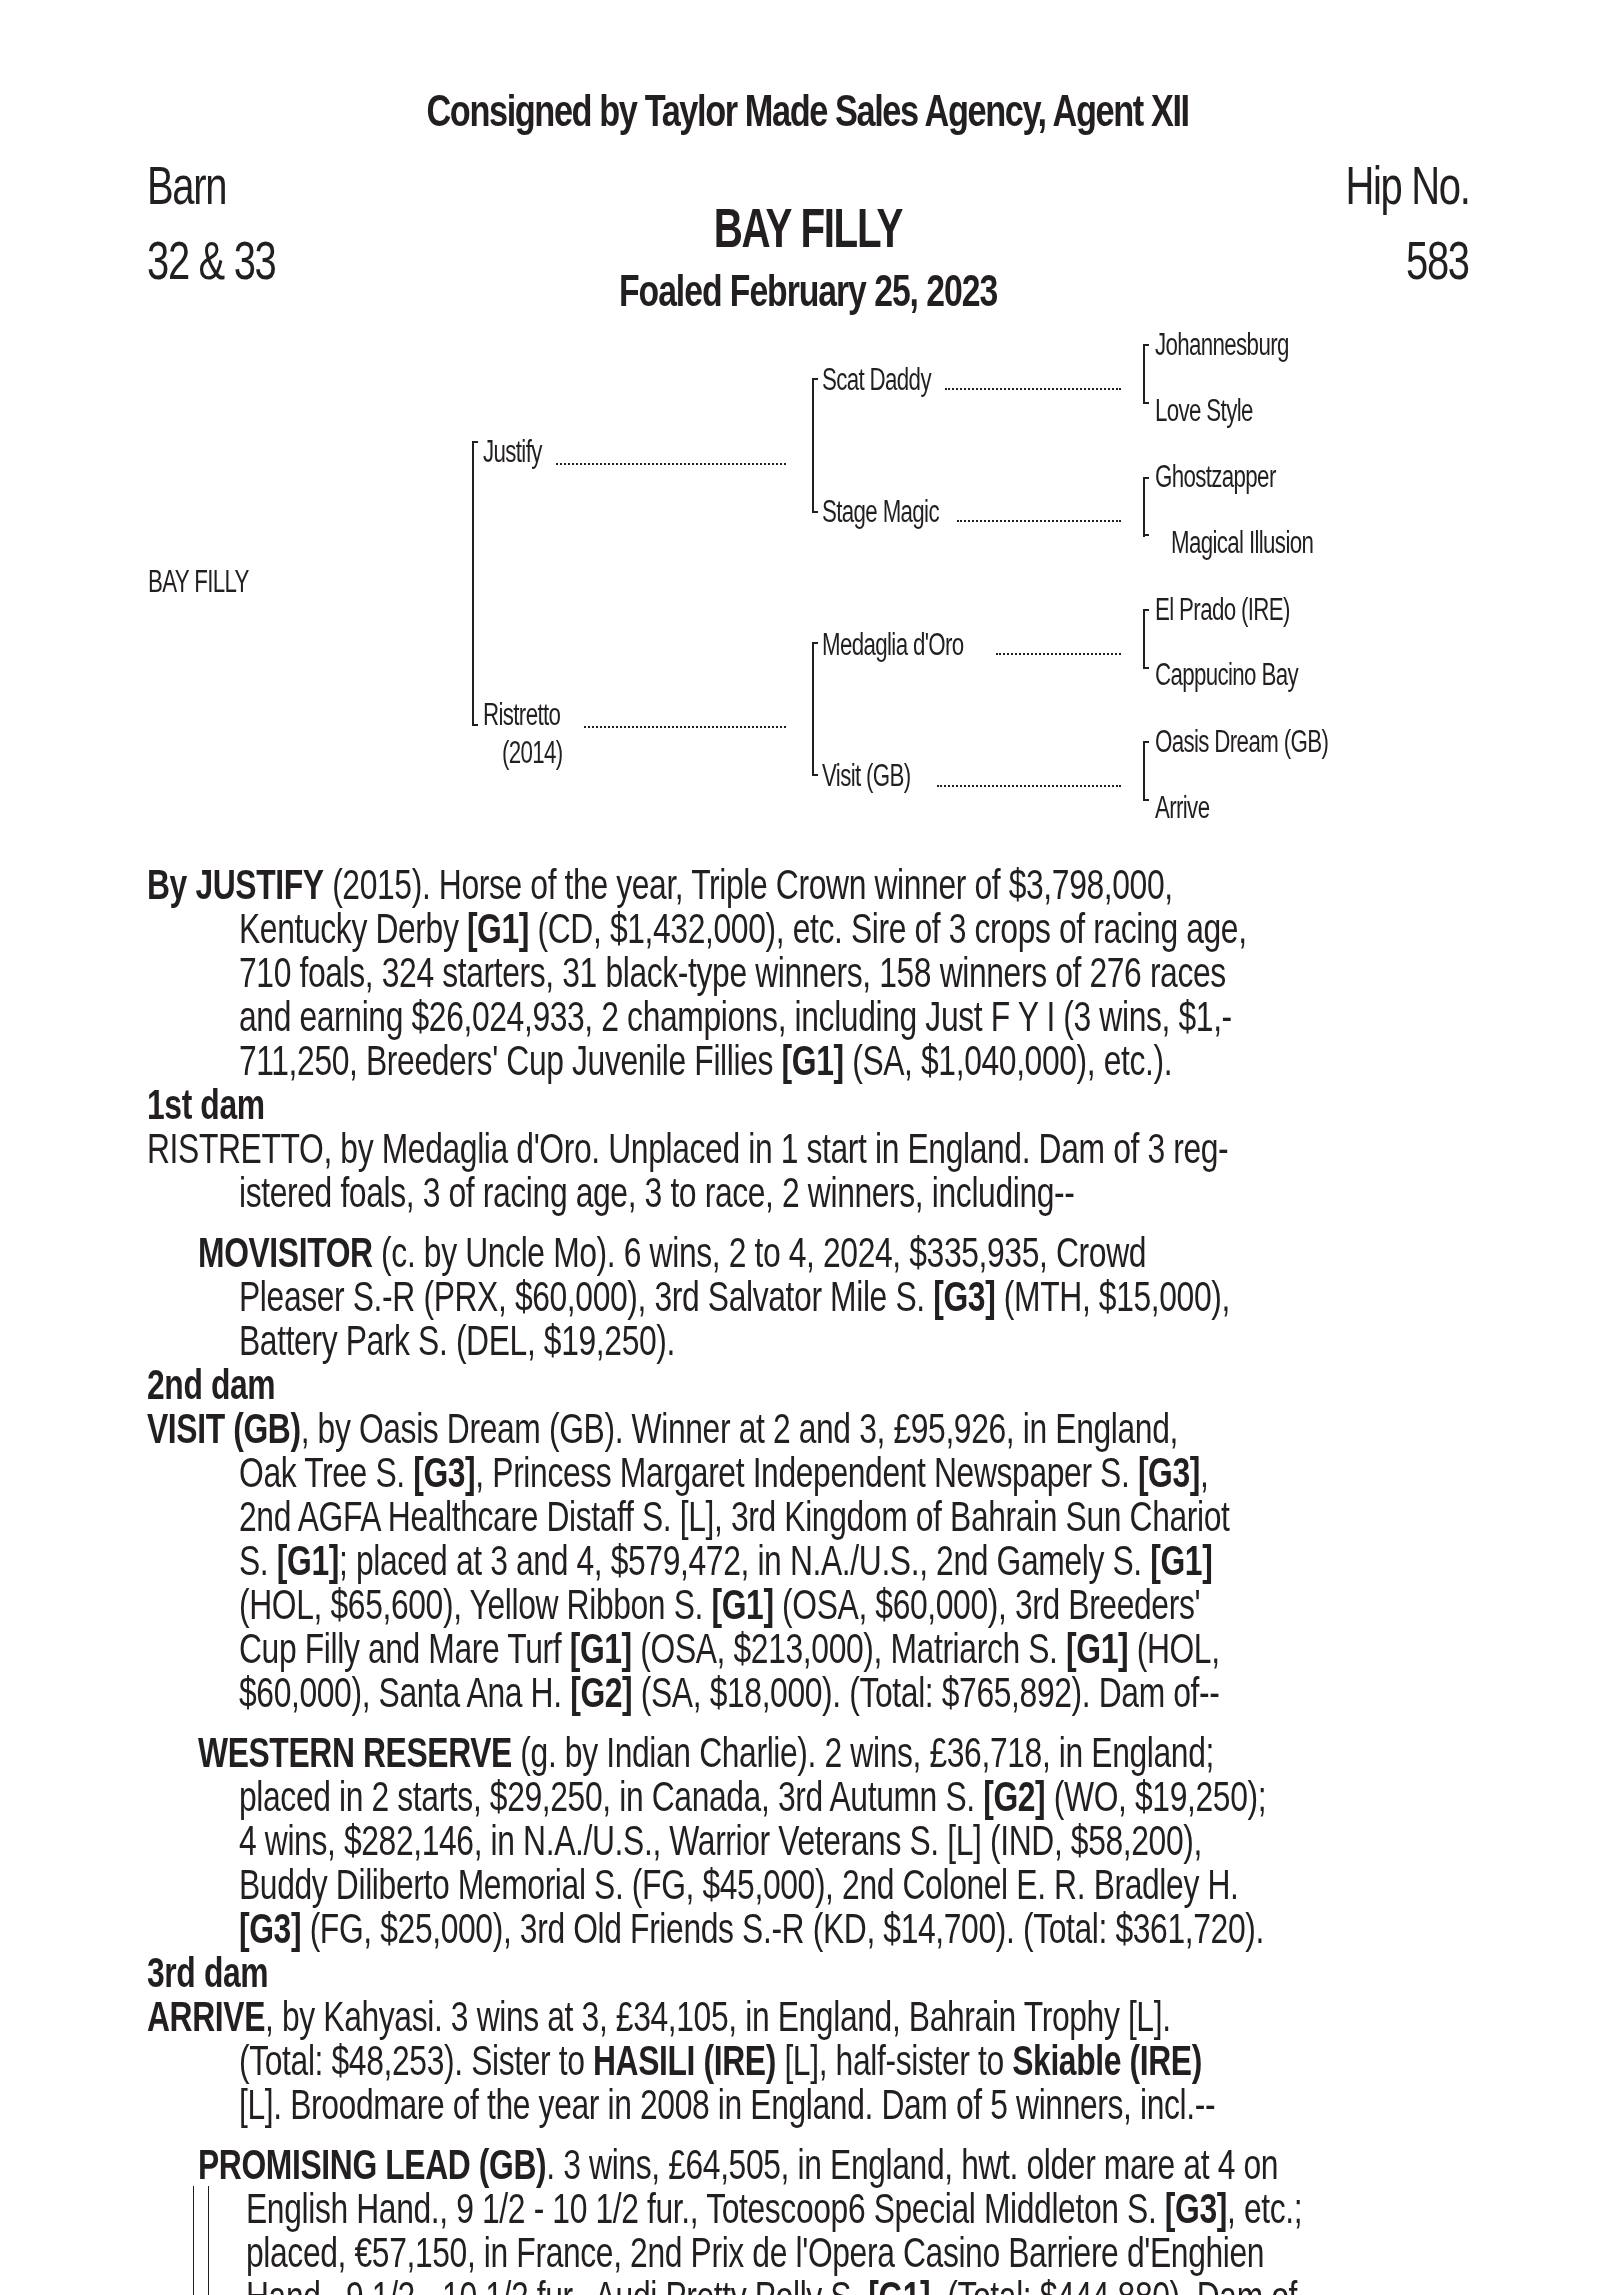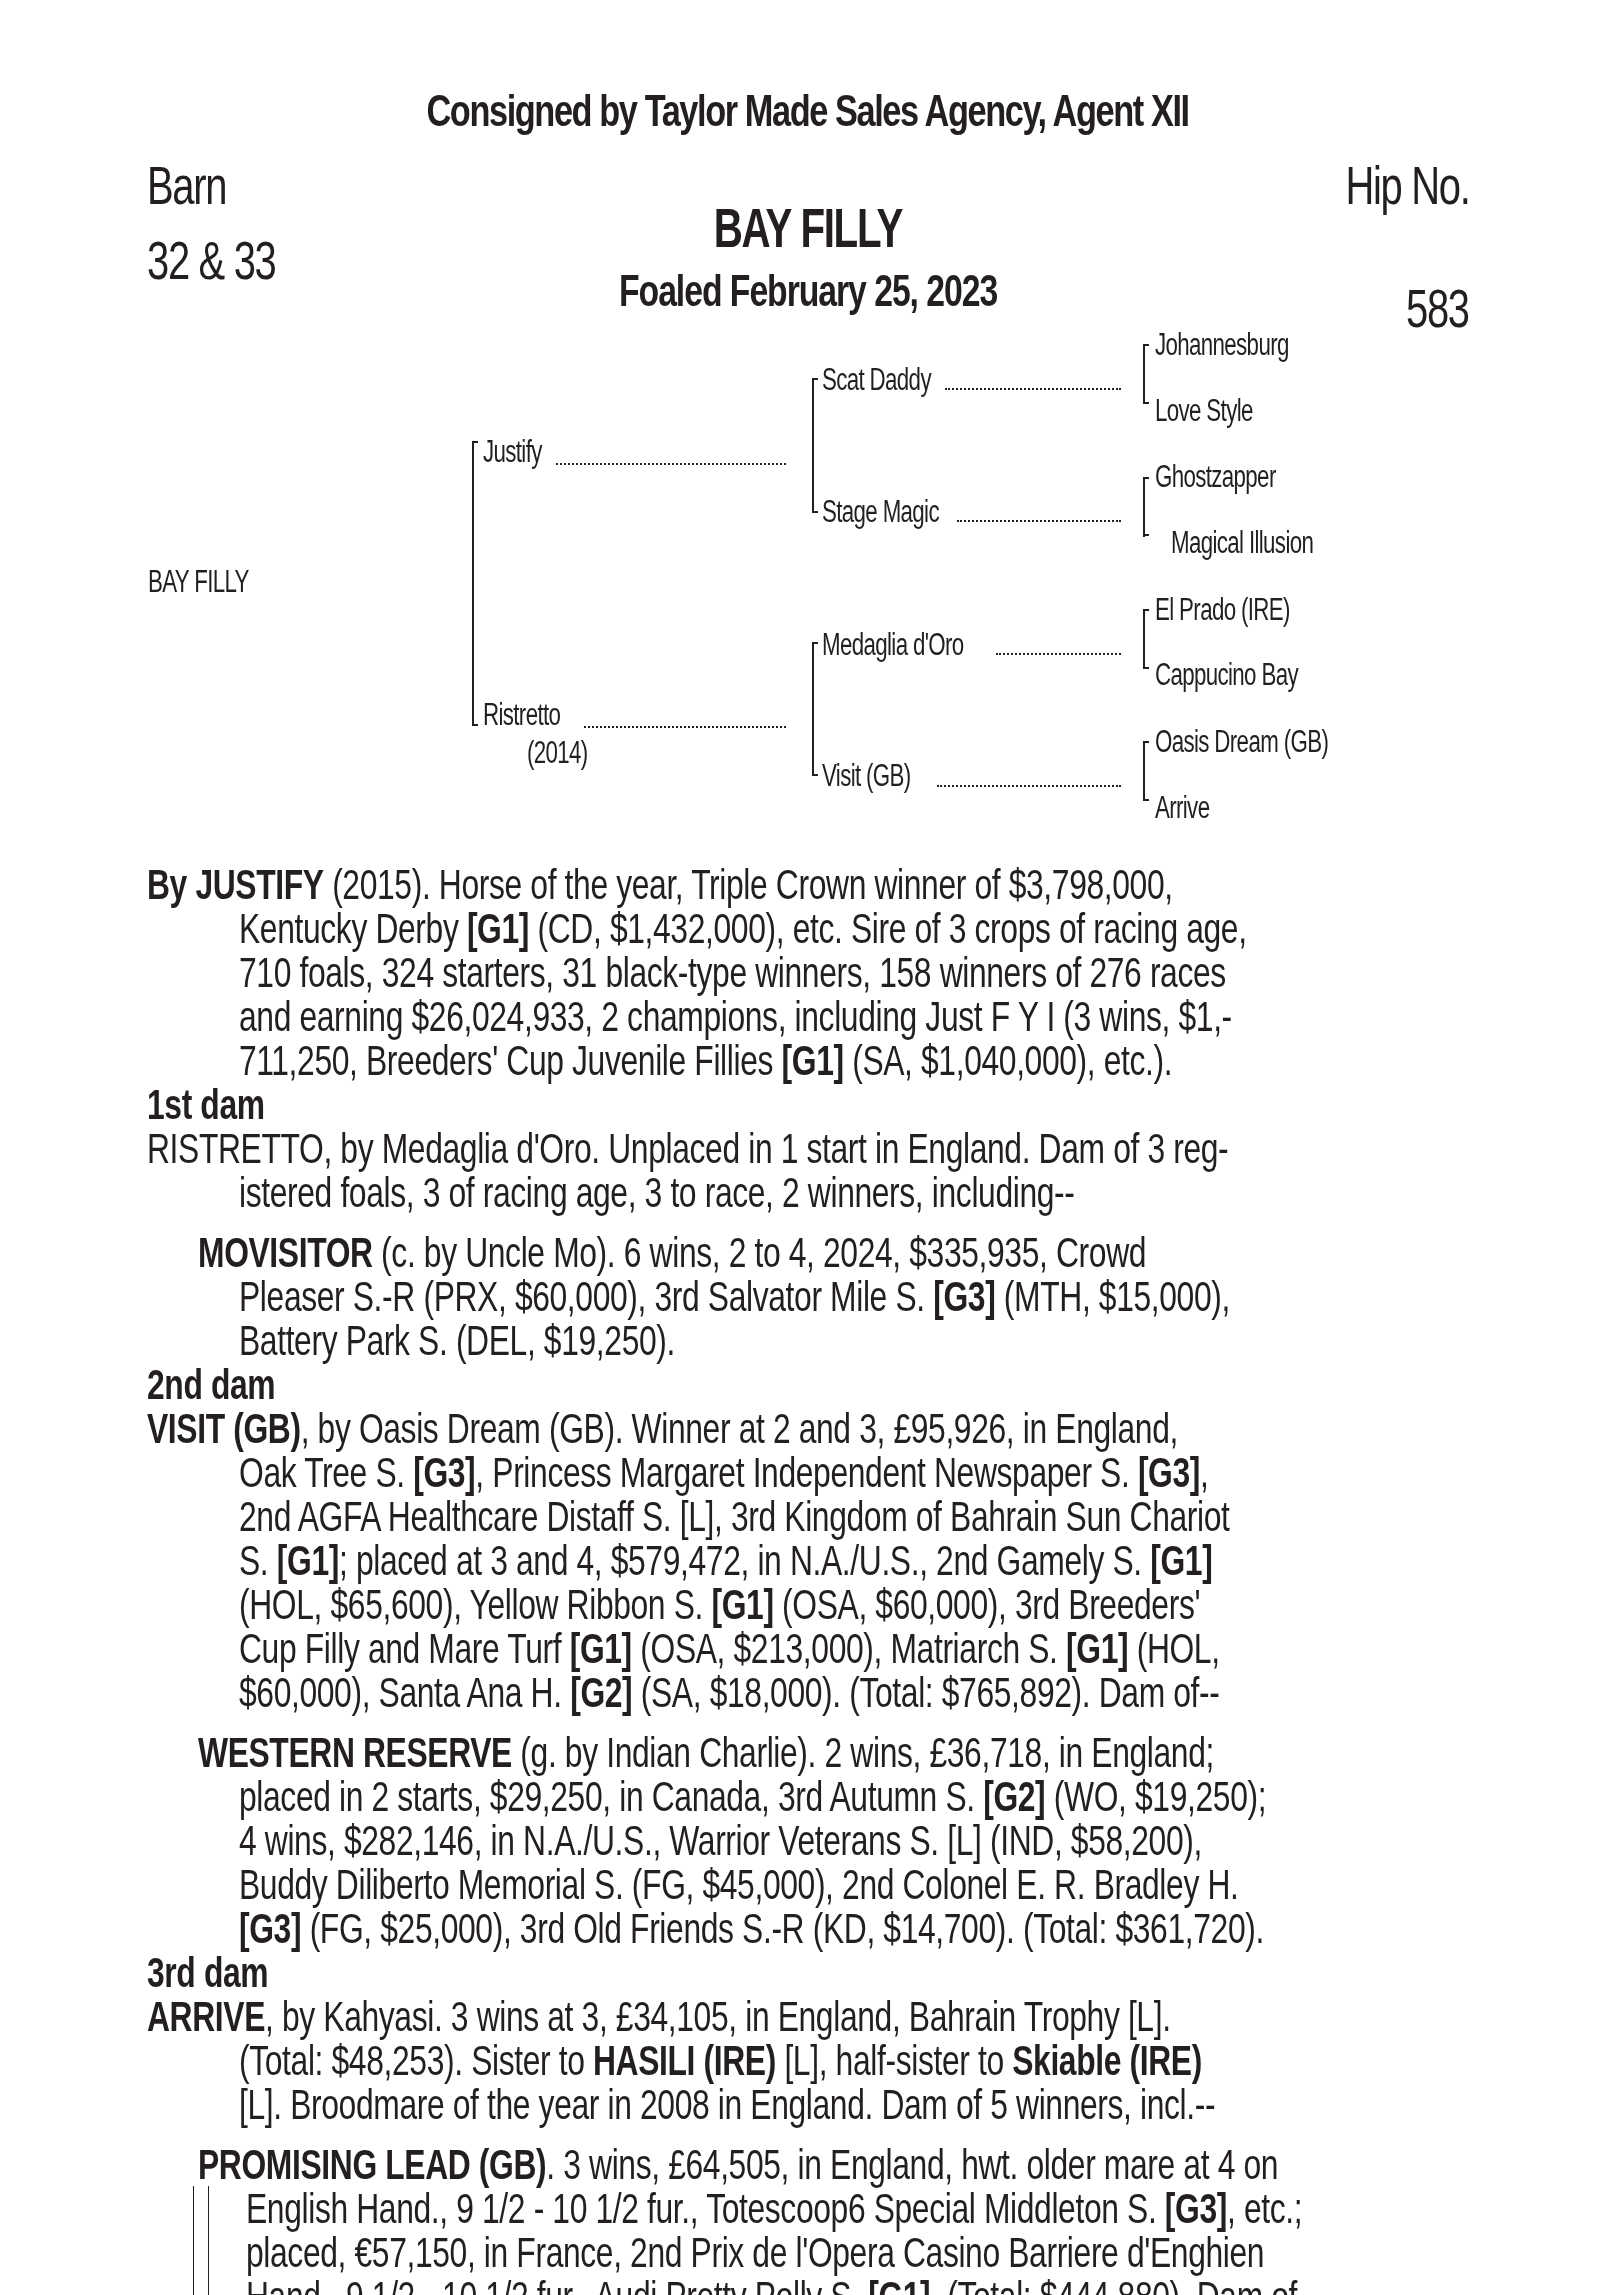--- a/index.html
+++ b/index.html
@@ -16,21 +16,21 @@
     font-weight: bold; font-size: 44px; letter-spacing: -1.8px;
   }
   .consignor span { display: inline-block; transform: scaleX(0.78); transform-origin: center top; }
 
   .barn-label, .barn-value, .hip-label, .hip-value {
     position: absolute; font-weight: normal; font-size: 54px; letter-spacing: -1.8px;
   }
   .barn-label { left: 147px; top: 154px; }
   .barn-value { left: 147px; top: 229px; }
   .hip-label  { right: 147px; top: 154px; text-align: right; }
-  .hip-value  { right: 147px; top: 229px; text-align: left; margin-top: 48px; }
+  .hip-value  { right: 147px; top: 229px; text-align: left; }
   .barn-label span, .barn-value span { display:inline-block; transform: scaleX(0.74); transform-origin: left top; }
   .hip-label span, .hip-value span { display:inline-block; transform: scaleX(0.74); transform-origin: right top; }
 
   .title {
     position: absolute; left: 0; width: 1616px; top: 195px; text-align: center;
     font-weight: bold; font-size: 56px; letter-spacing: -1.8px;
   }
   .title span { display:inline-block; transform: scaleX(0.72); transform-origin: center top; }
   .foaled-date {
     position: absolute; left: 0; width: 1616px; top: 265px; text-align: center;
@@ -87,21 +87,21 @@
     <div class="ped-name" style="left:148px; top:564px;"><span class="t">BAY FILLY</span></div>
 
     <div class="ped-line" style="left:472px; top:441px; width:1.8px; height:285px;"></div>
     <div class="ped-line" style="left:472px; top:441px; width:6.4px; height:1.8px;"></div>
     <div class="ped-line" style="left:472px; top:724px; width:6.4px; height:1.8px;"></div>
 
     <div class="ped-name" style="left:483px; top:434px;"><span class="t">Justify</span></div>
     <div class="ped-dots" style="left:556px; top:463px; width:230px;"></div>
 
     <div class="ped-name" style="left:483px; top:697px;"><span class="t">Ristretto</span></div>
-    <div class="ped-name" style="left:527px; top:735px;"><span class="t">(2014)</span></div>
+    <div class="ped-name" style="left:502px; top:735px;"><span class="t">(2014)</span></div>
     <div class="ped-dots" style="left:584px; top:726px; width:202px;"></div>
 
     <div class="ped-line" style="left:812px; top:378px; width:1.8px; height:134px;"></div>
     <div class="ped-line" style="left:812px; top:378px; width:6.4px; height:1.8px;"></div>
     <div class="ped-line" style="left:812px; top:511px; width:6.4px; height:1.8px;"></div>
     <div class="ped-line" style="left:812px; top:642px; width:1.8px; height:134px;"></div>
     <div class="ped-line" style="left:812px; top:642px; width:6.4px; height:1.8px;"></div>
     <div class="ped-line" style="left:812px; top:774px; width:6.4px; height:1.8px;"></div>
 
     <div class="ped-name" style="left:822px; top:362px;"><span class="t">Scat Daddy</span></div>

